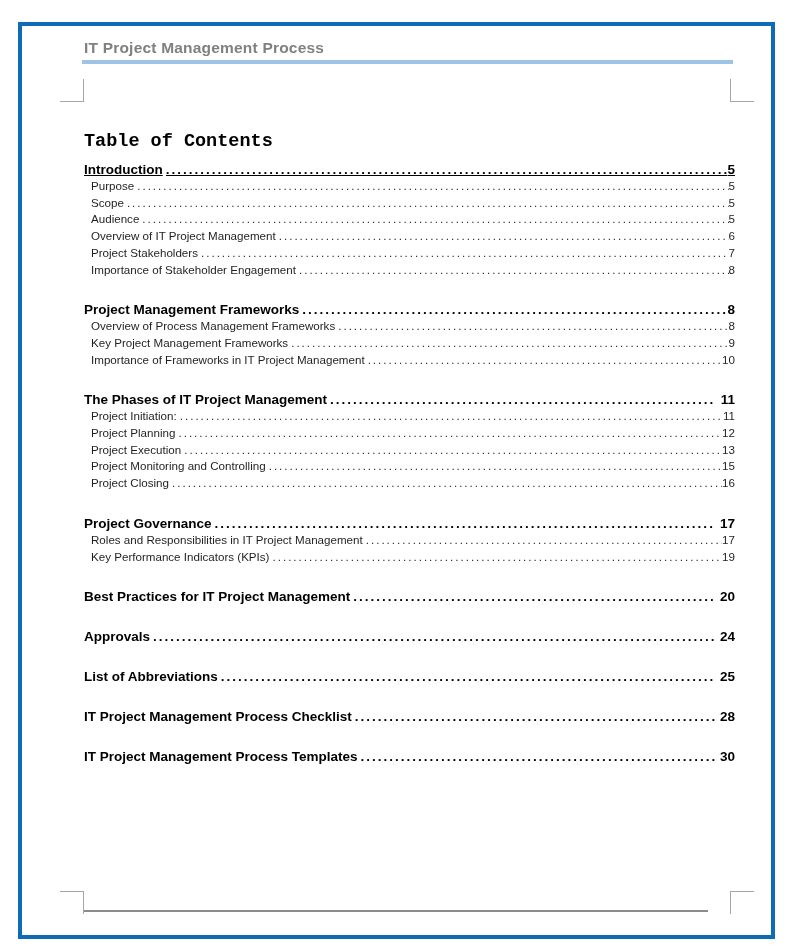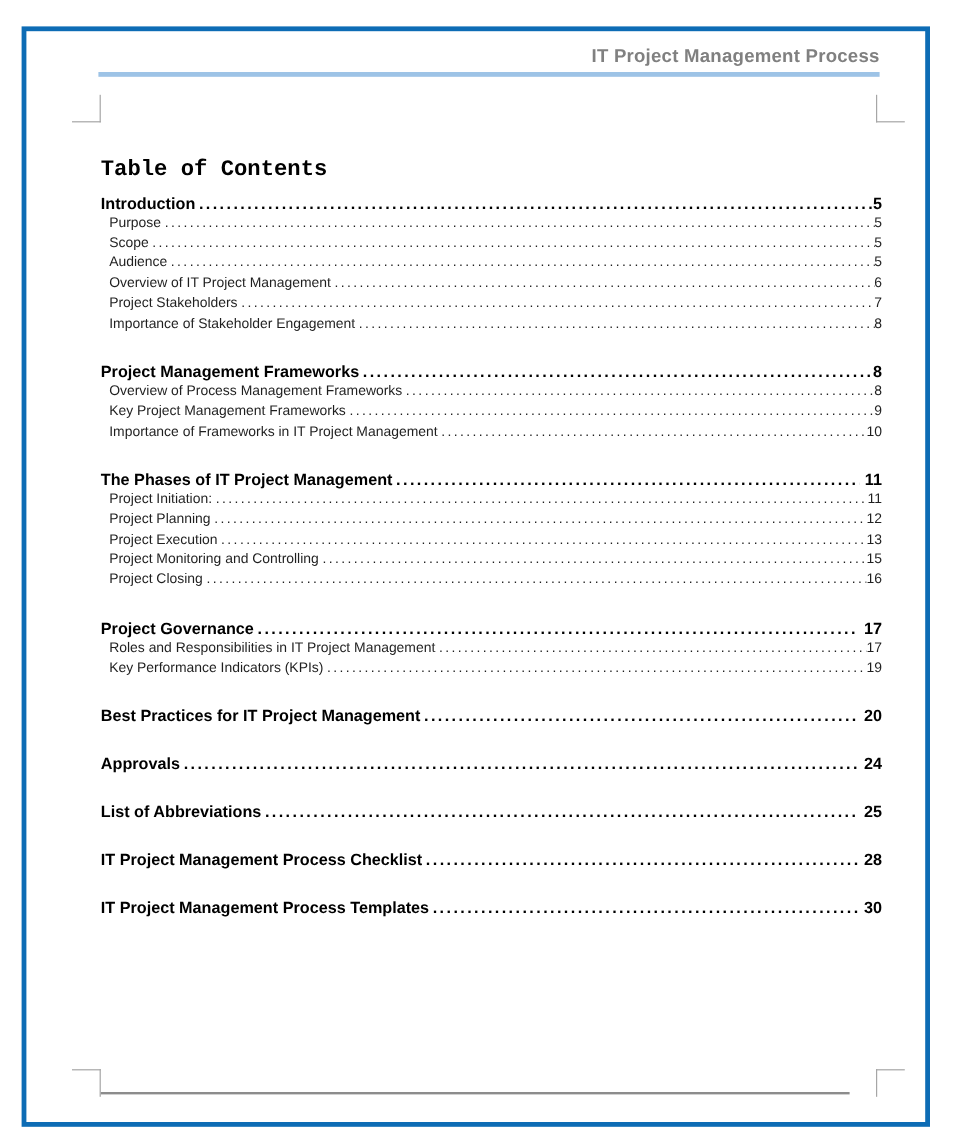--- a/index.html
+++ b/index.html
@@ -21,21 +21,20 @@
   }
   .page-frame {
     position: absolute;
     left: 18px; top: 22px;
     width: 757px; height: 917px;
     border: 4px solid var(--border-blue);
   }
   .header-title {
     position: absolute;
     top: 39px; left: 84px; width: 649px;
-    text-align: right;
     font-size: 15.5px; font-weight: bold;
     color: var(--header-text-gray);
     letter-spacing: 0.2px;
     white-space: nowrap;
   }
   .header-rule {
     position: absolute;
     top: 60px; left: 82px; width: 651px; height: 4px;
     background: var(--header-rule-blue);
   }
@@ -60,21 +59,21 @@
     align-items: baseline;
     color: var(--text-black);
   }
   .toc-row.l1 {
     font-weight: bold;
     font-size: 13.5px;
     line-height: 17px;
     margin-top: 23px;
     color: #000000;
   }
-  .toc-list .toc-row.l1:first-child { margin-top: 0; }
+  .toc-list .toc-row.l1:first-child { margin-top: 0; text-decoration: underline; }
   .toc-row.l2 {
     font-size: 11.6px;
     line-height: 16.7px;
     padding-left: 7px;
     color: #1f1f1f;
     align-items: center;
   }
   .toc-label { white-space: nowrap; padding-right: 3px; }
   .toc-dots { flex: 1; overflow: hidden; white-space: nowrap; }
   .toc-dots::after {

